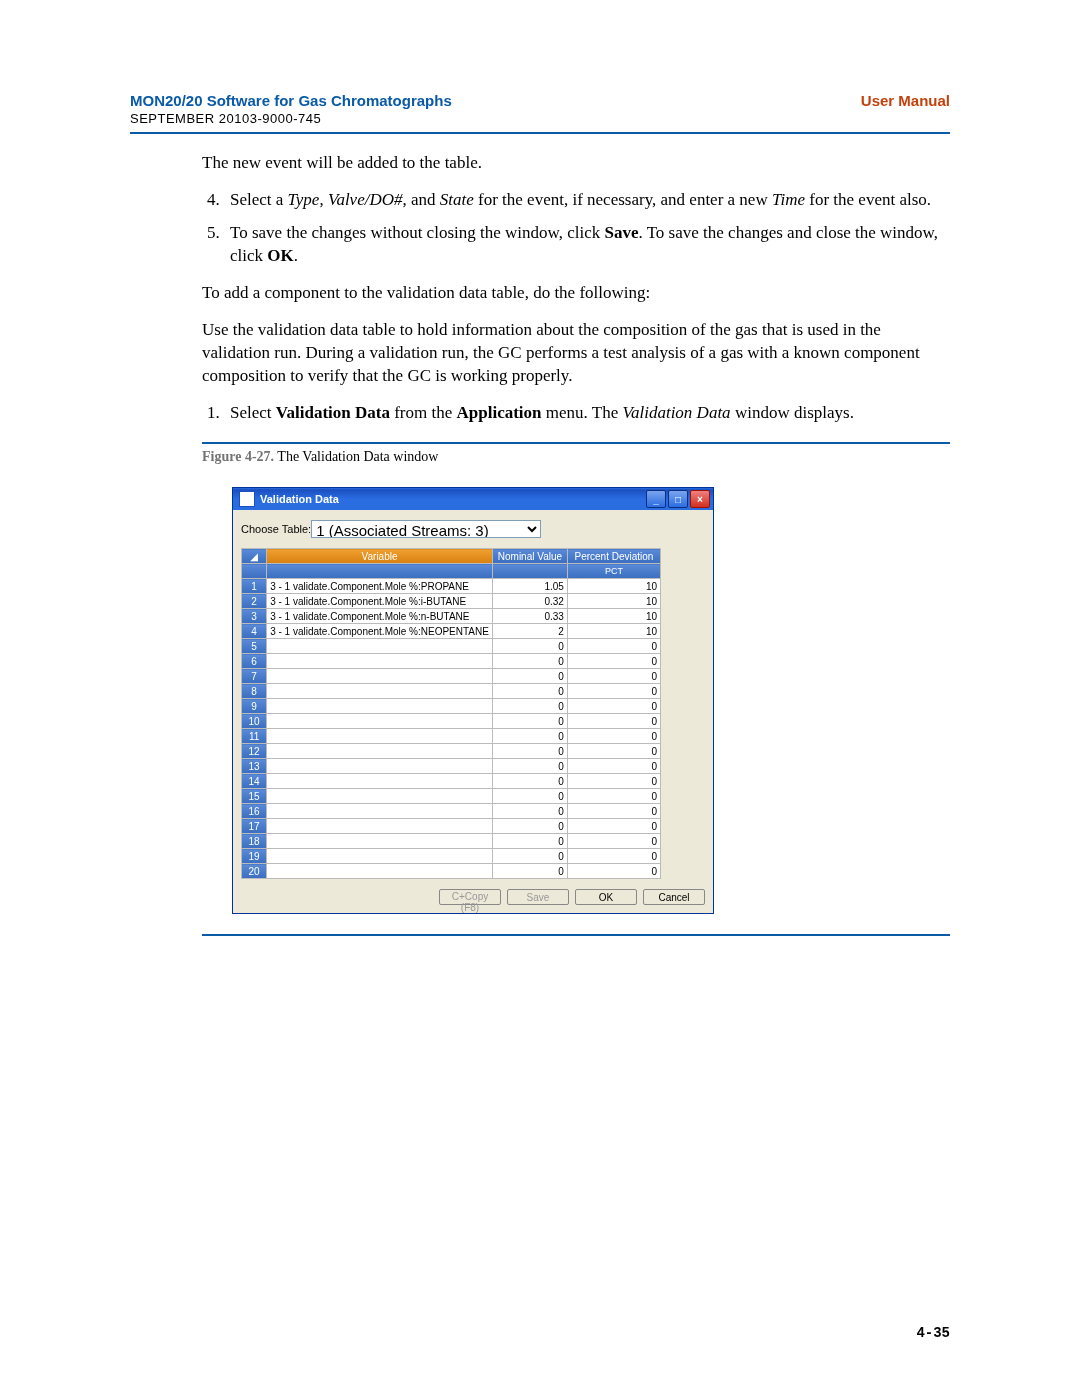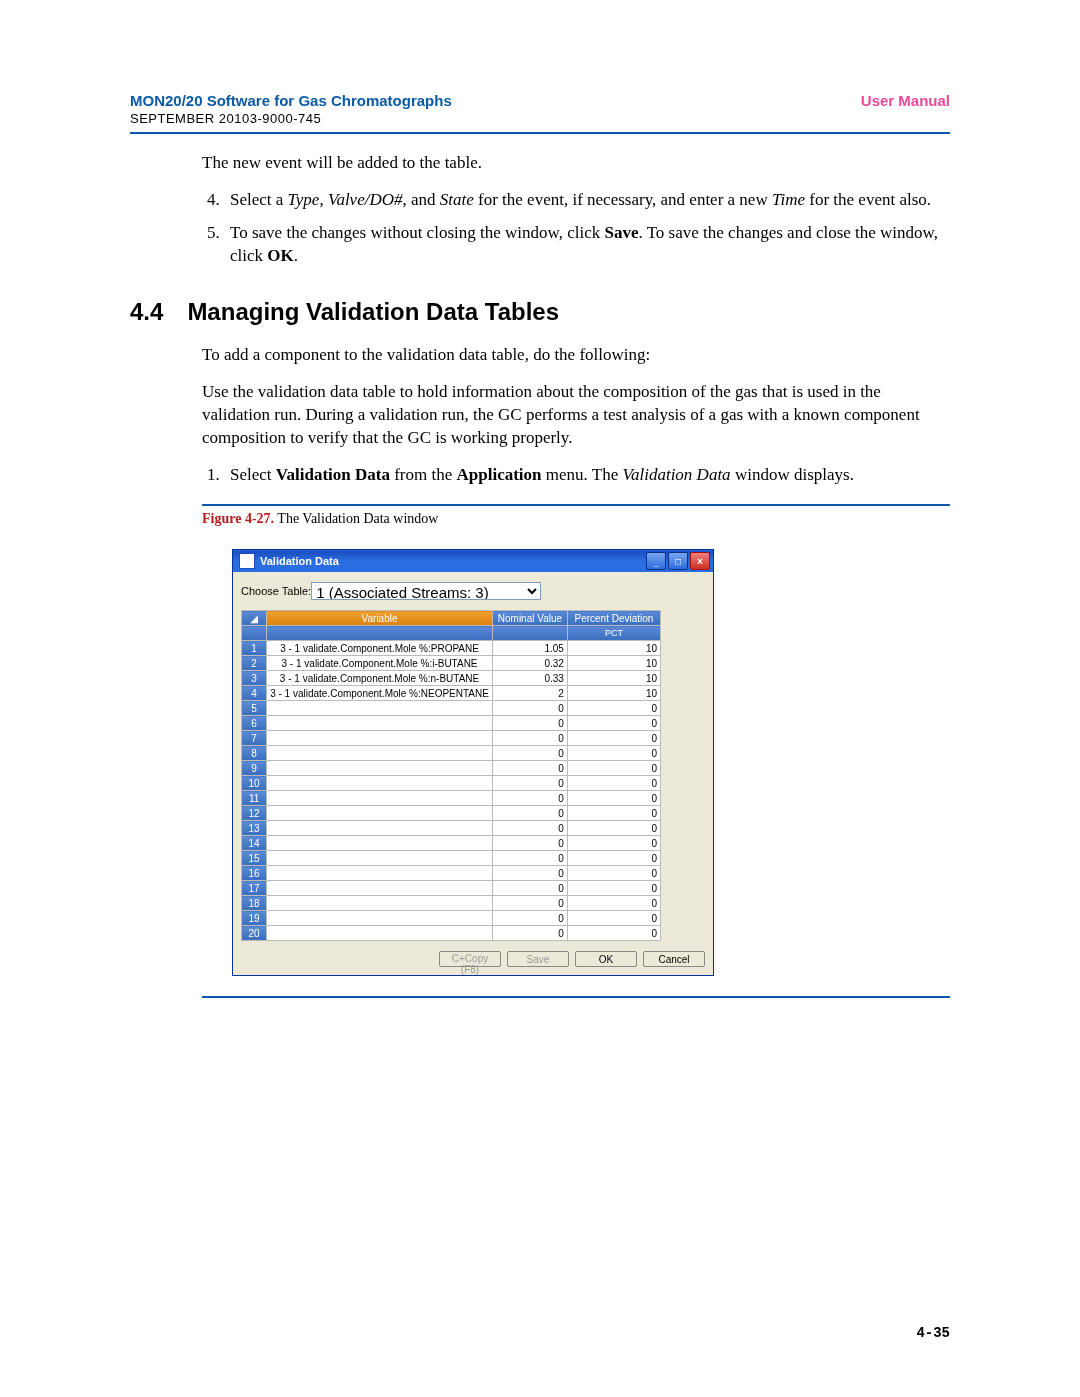--- a/index.html
+++ b/index.html
@@ -19,21 +19,21 @@
     display: flex;
     justify-content: space-between;
     font-size: 15px;
   }
   .header-title {
     color: #0a5aa7;
     font-family: Arial, sans-serif;
     font-weight: bold;
   }
   .header-right {
-    color: #ec4899;
+    color: #c2410c;
     font-family: Arial, sans-serif;
     font-weight: bold;
   }
   .header-sub {
     display: flex;
     justify-content: flex-start;
     font-size: 13px;
     font-family: Arial, sans-serif;
     letter-spacing: 0.5px;
     margin-top: 2px;
@@ -63,21 +63,21 @@
     padding-left: 0;
   }
   .fig-rule {
     border: none;
     border-top: 2px solid #0a5aa7;
     margin: 18px 0 4px 0;
   }
   .fig-caption {
     font-size: 14px;
   }
-  .fig-caption .fignum { color: #b91c1c; font-weight: bold; margin-top: 8px; }
+  .fig-caption .fignum { color: #737373; font-weight: bold; margin-top: 8px; }
   .figure-area {
     margin: 20px 0 0 30px;
   }
 
   
   .win-dialog {
     width: 480px;
     border: 1px solid #003399;
     font-family: Tahoma, Arial, sans-serif;
     font-size: 10px;
@@ -142,21 +142,21 @@
     text-align:center;
   }
   table.grid th.variable {
     background: linear-gradient(to bottom, #f0a030, #d88010);
   }
   table.grid td.rownum {
     background: linear-gradient(to bottom, #5a8ad8, #3b6ec0);
     color:#fff; text-align:center; width:22px;
   }
   table.grid td.val { text-align:right; }
-  table.grid td.var { text-align:center; }
+  table.grid td.var { text-align:left; }
   table.grid tr.subhdr td {
     background: linear-gradient(to bottom, #5a8ad8, #3b6ec0);
     color:#fff; text-align:center; font-size:9px;
   }
 
   .dlg-buttons {
     display:flex; justify-content:flex-end; gap:6px;
     margin-top: 10px;
   }
   .dlg-buttons button {
@@ -202,24 +202,20 @@
     <ol start="4">
       <li>
         <span>Select a </span><span class="italic">Type</span><span>, </span><span class="italic">Valve/DO#</span><span>, and </span><span class="italic">State</span><span> for the event, if necessary, and enter a new </span><span class="italic">Time</span><span> for the event also.</span>
       </li>
       <li>
         <span>To save the changes without closing the window, click </span><span class="bold">Save</span><span>. To save the changes and close the window, click </span><span class="bold">OK</span><span>.</span>
       </li>
     </ol>
   </div>
 
-  <h2 class="section">
-    <span>4.4</span>
-    <span>Managing Validation Data Tables</span>
-  </h2>
 
   <div class="content">
     <p>To add a component to the validation data table, do the following:</p>
     <p>Use the validation data table to hold information about the composition of the gas that is used in the validation run.  During a validation run, the GC performs a test analysis of a gas with a known component composition to verify that the GC is working properly.</p>
     <ol start="1">
       <li>
         <span>Select </span><span class="bold">Validation Data</span><span> from the </span><span class="bold">Application</span><span> menu.  The </span><span class="italic">Validation Data</span><span> window displays.</span>
       </li>
     </ol>
 

